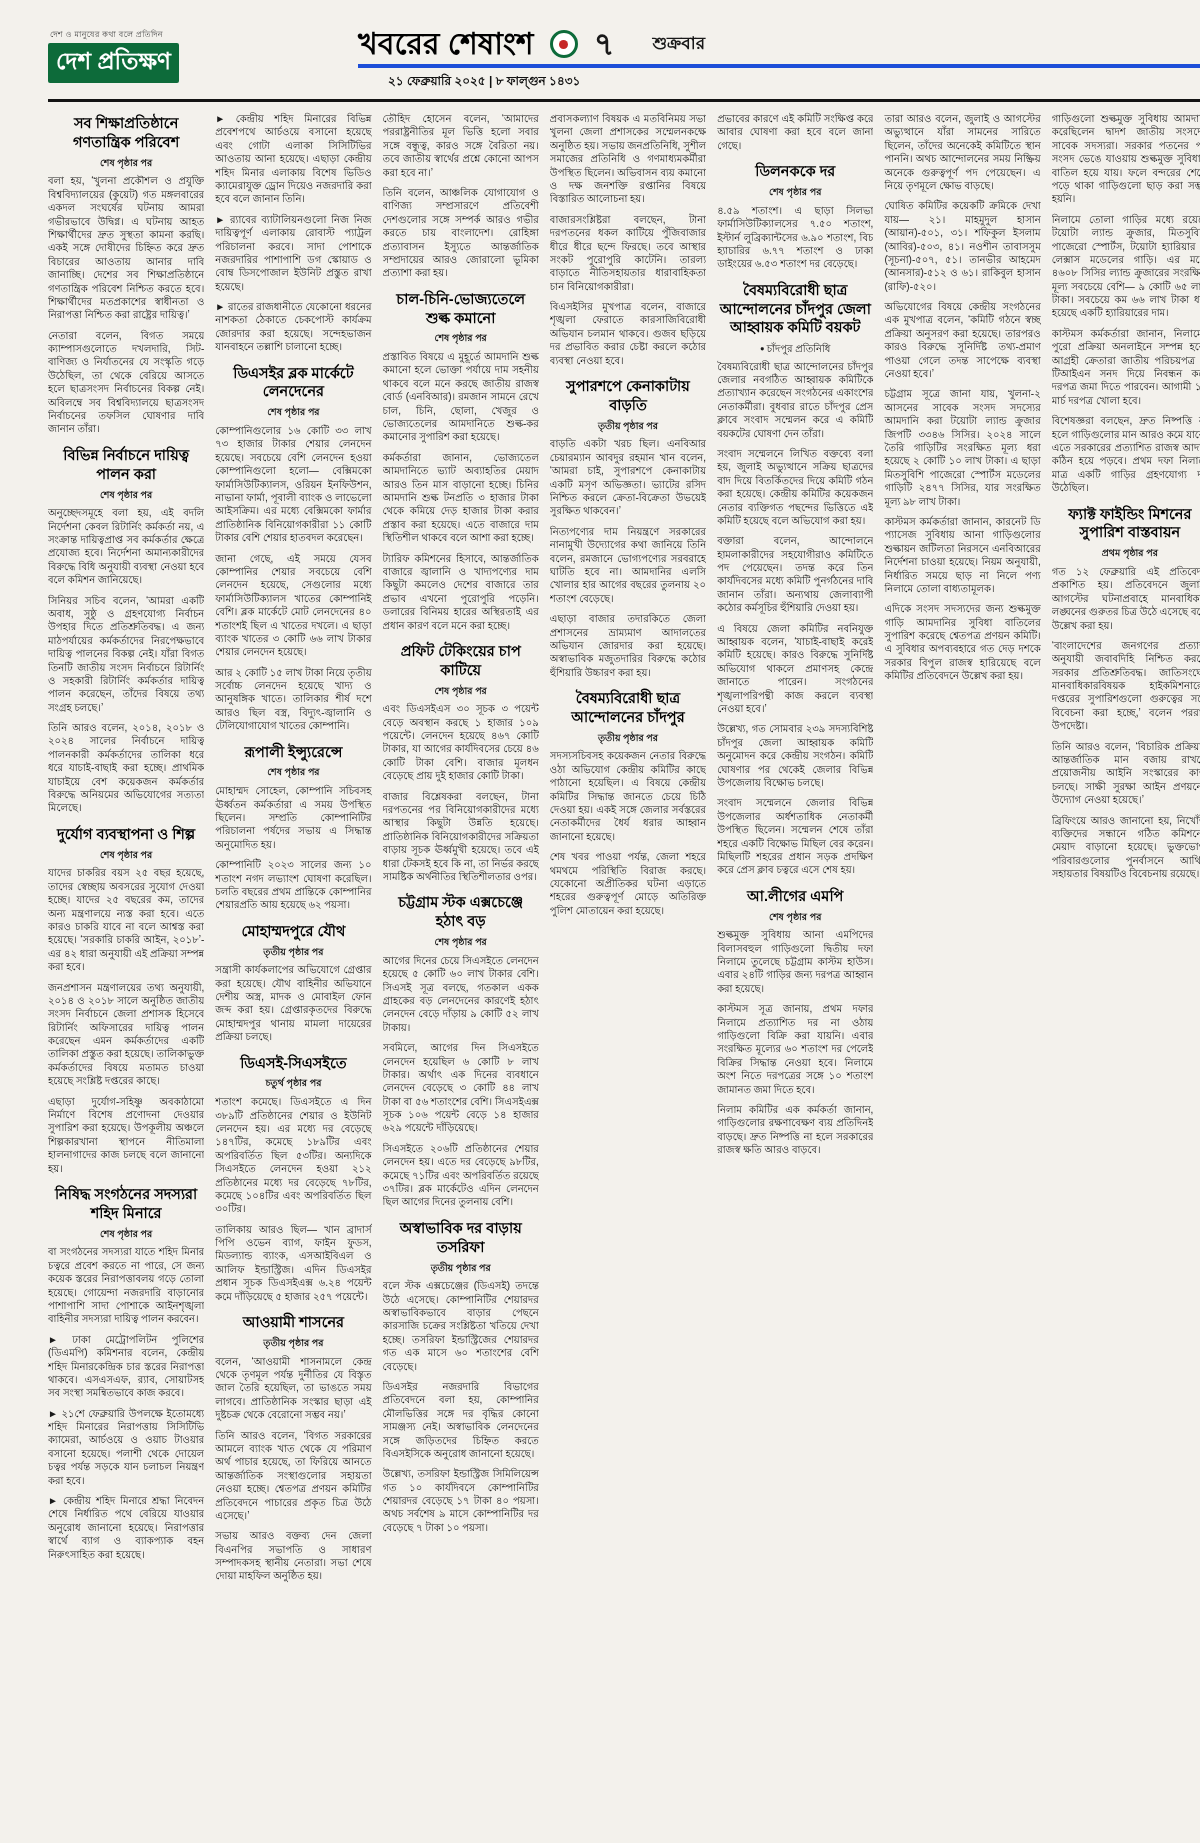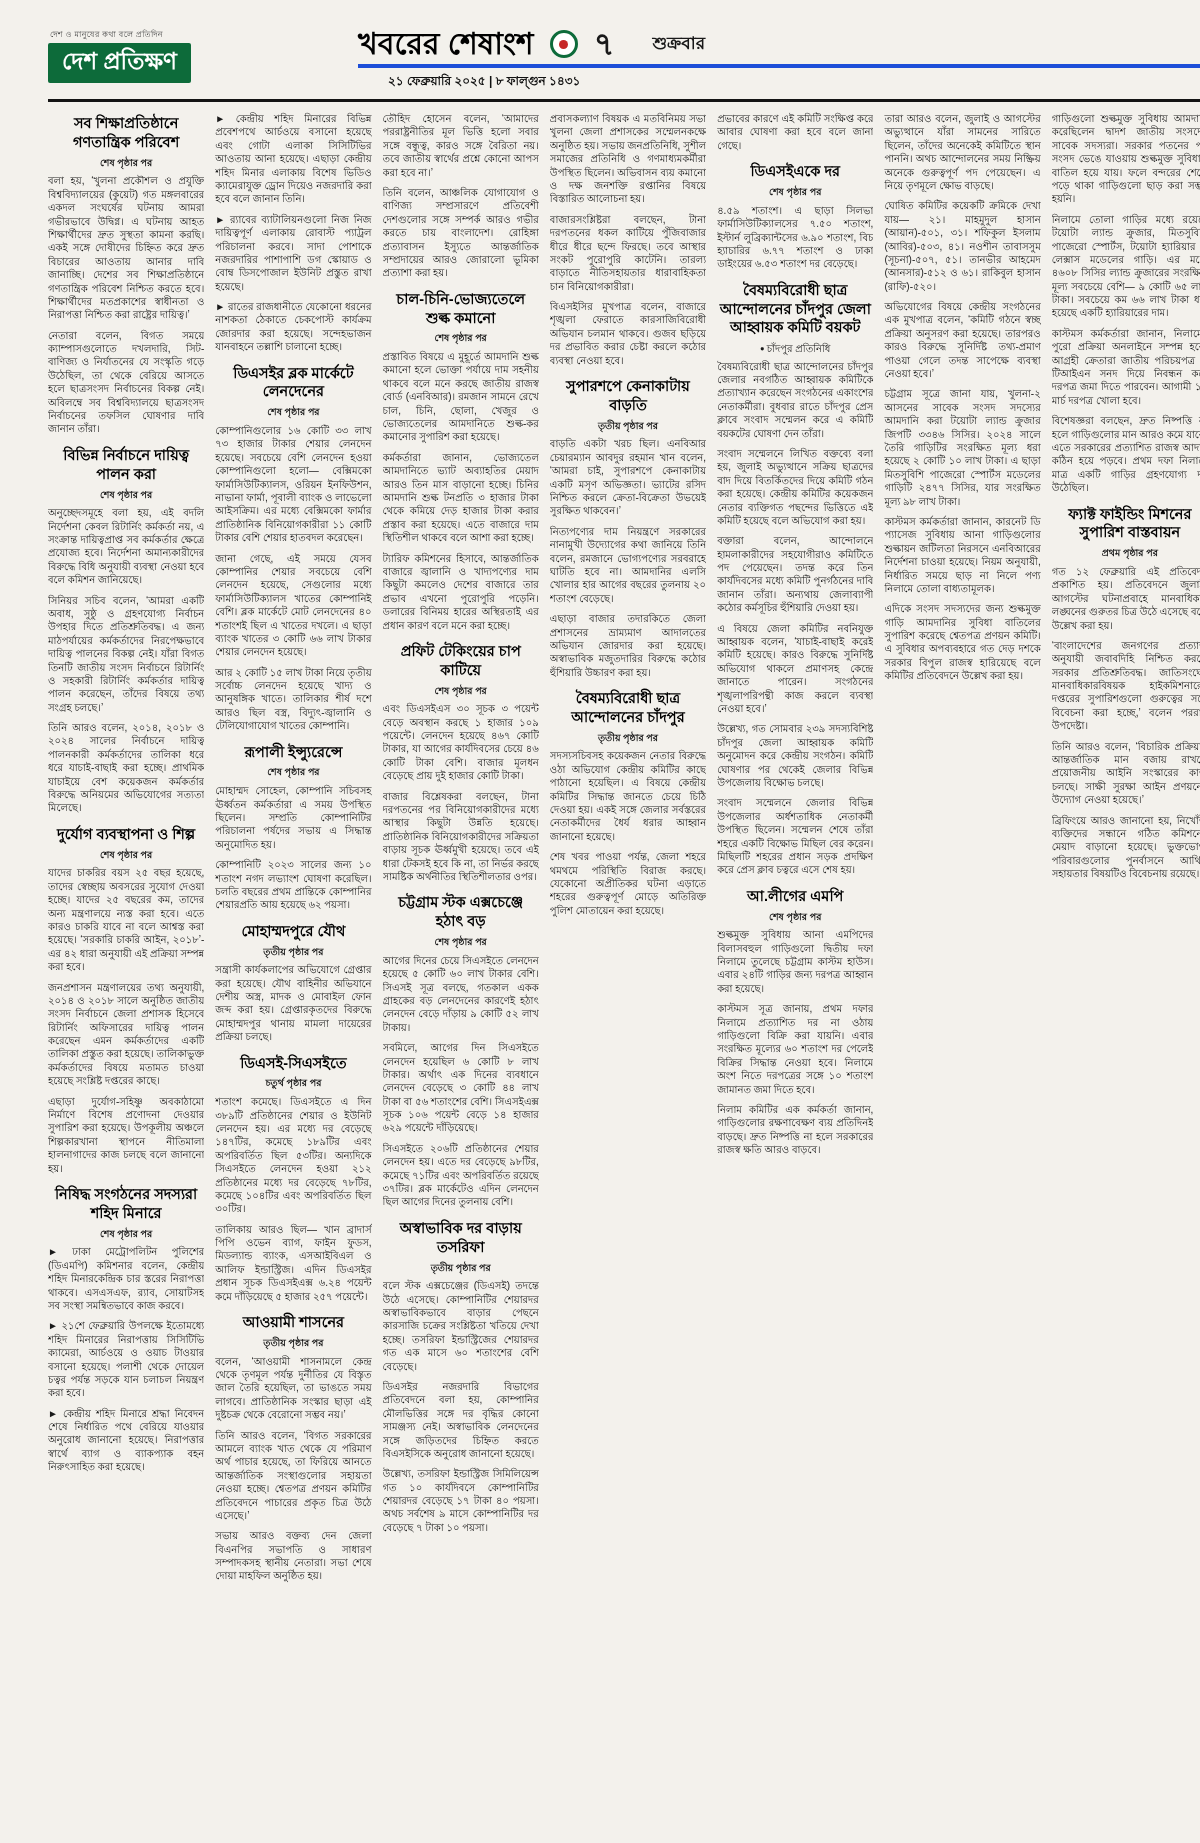--- a/index.html
+++ b/index.html
@@ -7,21 +7,21 @@
     width:1200px;height:1843px;background:#f3f1ec;
     font-family:"Liberation Sans","DejaVu Sans",sans-serif;
     color:#191919;overflow:hidden;
   }
   .page{box-sizing:border-box;width:1200px;height:1843px;padding:28px 20px 14px;margin-left:28px;}
   
   .header{display:flex;align-items:flex-start;border-bottom:3px solid #141414;padding-bottom:7px;}
   .masthead{display:flex;flex-direction:column;gap:2px;min-width:175px;}
   .tagline{font-size:8px;color:#4a4a4a;letter-spacing:.4px;padding-left:2px;}
   .masthead-box{background:#0d6b3a;color:#ffffff;font-size:23px;font-weight:bold;
-    padding:6px 14px 9px;display:inline-block;width:fit-content;border-radius:2px;line-height:1.1;}
+    padding:6px 8px 9px;display:inline-block;width:fit-content;border-radius:2px;line-height:1.1;}
   .header-right{flex:1;display:flex;flex-direction:column;}
   .hr-row1{display:flex;align-items:center;gap:16px;margin-left:135px;border-bottom:4px solid #1d4ed8;padding-bottom:4px;}
   .section-title{font-size:30px;font-weight:bold;color:#000;line-height:1;}
   .emblem{width:22px;height:22px;border-radius:50%;border:3px solid #0d6b3a;background:#fff;
     display:flex;align-items:center;justify-content:center;flex:0 0 auto;}
   .emblem-dot{width:9px;height:9px;border-radius:50%;background:#c62828;}
   .page-num{font-size:32px;font-weight:bold;line-height:1;}
   .weekday{font-size:17px;font-weight:bold;margin-left:22px;}
   .date-row{margin-left:135px;padding:4px 0 0 30px;font-size:12px;font-weight:bold;color:#111;}
   
@@ -76,20 +76,21 @@
         <div class="article">
           <div class="headline">দুর্যোগ ব্যবস্থাপনা ও শিল্প</div>
           <div class="dateline">শেষ পৃষ্ঠার পর</div>
           <p>যাদের চাকরির বয়স ২৫ বছর হয়েছে, তাদের স্বেচ্ছায় অবসরের সুযোগ দেওয়া হচ্ছে। যাদের ২৫ বছরের কম, তাদের অন্য মন্ত্রণালয়ে ন্যস্ত করা হবে। এতে কারও চাকরি যাবে না বলে আশ্বস্ত করা হয়েছে। ‘সরকারি চাকরি আইন, ২০১৮’-এর ৪২ ধারা অনুযায়ী এই প্রক্রিয়া সম্পন্ন করা হবে।</p>
           <p>জনপ্রশাসন মন্ত্রণালয়ের তথ্য অনুযায়ী, ২০১৪ ও ২০১৮ সালে অনুষ্ঠিত জাতীয় সংসদ নির্বাচনে জেলা প্রশাসক হিসেবে রিটার্নিং অফিসারের দায়িত্ব পালন করেছেন এমন কর্মকর্তাদের একটি তালিকা প্রস্তুত করা হয়েছে। তালিকাভুক্ত কর্মকর্তাদের বিষয়ে মতামত চাওয়া হয়েছে সংশ্লিষ্ট দপ্তরের কাছে।</p>
           <p>এছাড়া দুর্যোগ-সহিষ্ণু অবকাঠামো নির্মাণে বিশেষ প্রণোদনা দেওয়ার সুপারিশ করা হয়েছে। উপকূলীয় অঞ্চলে শিল্পকারখানা স্থাপনে নীতিমালা হালনাগাদের কাজ চলছে বলে জানানো হয়।</p>
         </div>
         <div class="article">
           <div class="headline">নিষিদ্ধ সংগঠনের সদস্যরা শহিদ মিনারে</div>
           <div class="dateline">শেষ পৃষ্ঠার পর</div>
+          <p>বা সংগঠনের সদস্যরা যাতে শহিদ মিনার চত্বরে প্রবেশ করতে না পারে, সে জন্য কয়েক স্তরের নিরাপত্তাবলয় গড়ে তোলা হয়েছে। গোয়েন্দা নজরদারি বাড়ানোর পাশাপাশি সাদা পোশাকে আইনশৃঙ্খলা বাহিনীর সদস্যরা দায়িত্ব পালন করবেন।</p>
           <p>► ঢাকা মেট্রোপলিটন পুলিশের (ডিএমপি) কমিশনার বলেন, কেন্দ্রীয় শহিদ মিনারকেন্দ্রিক চার স্তরের নিরাপত্তা থাকবে। এসএসএফ, র‍্যাব, সোয়াটসহ সব সংস্থা সমন্বিতভাবে কাজ করবে।</p>
           <p>► ২১শে ফেব্রুয়ারি উপলক্ষে ইতোমধ্যে শহিদ মিনারের নিরাপত্তায় সিসিটিভি ক্যামেরা, আর্চওয়ে ও ওয়াচ টাওয়ার বসানো হয়েছে। পলাশী থেকে দোয়েল চত্বর পর্যন্ত সড়কে যান চলাচল নিয়ন্ত্রণ করা হবে।</p>
           <p>► কেন্দ্রীয় শহিদ মিনারে শ্রদ্ধা নিবেদন শেষে নির্ধারিত পথে বেরিয়ে যাওয়ার অনুরোধ জানানো হয়েছে। নিরাপত্তার স্বার্থে ব্যাগ ও ব্যাকপ্যাক বহন নিরুৎসাহিত করা হয়েছে।</p>
         </div>
       </div>
       <div class="column">
         <div class="article">
           <p>► কেন্দ্রীয় শহিদ মিনারের বিভিন্ন প্রবেশপথে আর্চওয়ে বসানো হয়েছে এবং গোটা এলাকা সিসিটিভির আওতায় আনা হয়েছে। এছাড়া কেন্দ্রীয় শহিদ মিনার এলাকায় বিশেষ ভিডিও ক্যামেরাযুক্ত ড্রোন দিয়েও নজরদারি করা হবে বলে জানান তিনি।</p>
           <p>► র‍্যাবের ব্যাটালিয়নগুলো নিজ নিজ দায়িত্বপূর্ণ এলাকায় রোবাস্ট প্যাট্রল পরিচালনা করবে। সাদা পোশাকে নজরদারির পাশাপাশি ডগ স্কোয়াড ও বোম্ব ডিসপোজাল ইউনিট প্রস্তুত রাখা হয়েছে।</p>
           <p>► রাতের রাজধানীতে যেকোনো ধরনের নাশকতা ঠেকাতে চেকপোস্ট কার্যক্রম জোরদার করা হয়েছে। সন্দেহভাজন যানবাহনে তল্লাশি চালানো হচ্ছে।</p>
@@ -177,21 +178,21 @@
           <div class="dateline">তৃতীয় পৃষ্ঠার পর</div>
           <p>সদস্যসচিবসহ কয়েকজন নেতার বিরুদ্ধে ওঠা অভিযোগ কেন্দ্রীয় কমিটির কাছে পাঠানো হয়েছিল। এ বিষয়ে কেন্দ্রীয় কমিটির সিদ্ধান্ত জানতে চেয়ে চিঠি দেওয়া হয়। একই সঙ্গে জেলার সর্বস্তরের নেতাকর্মীদের ধৈর্য ধরার আহ্বান জানানো হয়েছে।</p>
           <p>শেষ খবর পাওয়া পর্যন্ত, জেলা শহরে থমথমে পরিস্থিতি বিরাজ করছে। যেকোনো অপ্রীতিকর ঘটনা এড়াতে শহরের গুরুত্বপূর্ণ মোড়ে অতিরিক্ত পুলিশ মোতায়েন করা হয়েছে।</p>
         </div>
       </div>
       <div class="column">
         <div class="article">
           <p>প্রভাবের কারণে এই কমিটি সংক্ষিপ্ত করে আবার ঘোষণা করা হবে বলে জানা গেছে।</p>
         </div>
         <div class="article">
-          <div class="headline">ডিএসইএকে দর</div>
+          <div class="headline">ডিলনককে দর</div>
           <div class="dateline">শেষ পৃষ্ঠার পর</div>
           <p>৪.৫৯ শতাংশ। এ ছাড়া সিলভা ফার্মাসিউটিক্যালসের ৭.৫০ শতাংশ, ইস্টার্ন লুব্রিক্যান্টসের ৬.৯০ শতাংশ, বিচ হ্যাচারির ৬.৭৭ শতাংশ ও ঢাকা ডাইংয়ের ৬.৫৩ শতাংশ দর বেড়েছে।</p>
         </div>
         <div class="article">
           <div class="headline">বৈষম্যবিরোধী ছাত্র আন্দোলনের চাঁদপুর জেলা আহ্বায়ক কমিটি বয়কট</div>
           <div class="byline">চাঁদপুর প্রতিনিধি</div>
           <p>বৈষম্যবিরোধী ছাত্র আন্দোলনের চাঁদপুর জেলার নবগঠিত আহ্বায়ক কমিটিকে প্রত্যাখ্যান করেছেন সংগঠনের একাংশের নেতাকর্মীরা। বুধবার রাতে চাঁদপুর প্রেস ক্লাবে সংবাদ সম্মেলন করে এ কমিটি বয়কটের ঘোষণা দেন তাঁরা।</p>
           <p>সংবাদ সম্মেলনে লিখিত বক্তব্যে বলা হয়, জুলাই অভ্যুত্থানে সক্রিয় ছাত্রদের বাদ দিয়ে বিতর্কিতদের দিয়ে কমিটি গঠন করা হয়েছে। কেন্দ্রীয় কমিটির কয়েকজন নেতার ব্যক্তিগত পছন্দের ভিত্তিতে এই কমিটি হয়েছে বলে অভিযোগ করা হয়।</p>
           <p>বক্তারা বলেন, আন্দোলনে হামলাকারীদের সহযোগীরাও কমিটিতে পদ পেয়েছেন। তদন্ত করে তিন কার্যদিবসের মধ্যে কমিটি পুনর্গঠনের দাবি জানান তাঁরা। অন্যথায় জেলাব্যাপী কঠোর কর্মসূচির হুঁশিয়ারি দেওয়া হয়।</p>
           <p>এ বিষয়ে জেলা কমিটির নবনিযুক্ত আহ্বায়ক বলেন, ‘যাচাই-বাছাই করেই কমিটি হয়েছে। কারও বিরুদ্ধে সুনির্দিষ্ট অভিযোগ থাকলে প্রমাণসহ কেন্দ্রে জানাতে পারেন। সংগঠনের শৃঙ্খলাপরিপন্থী কাজ করলে ব্যবস্থা নেওয়া হবে।’</p>

